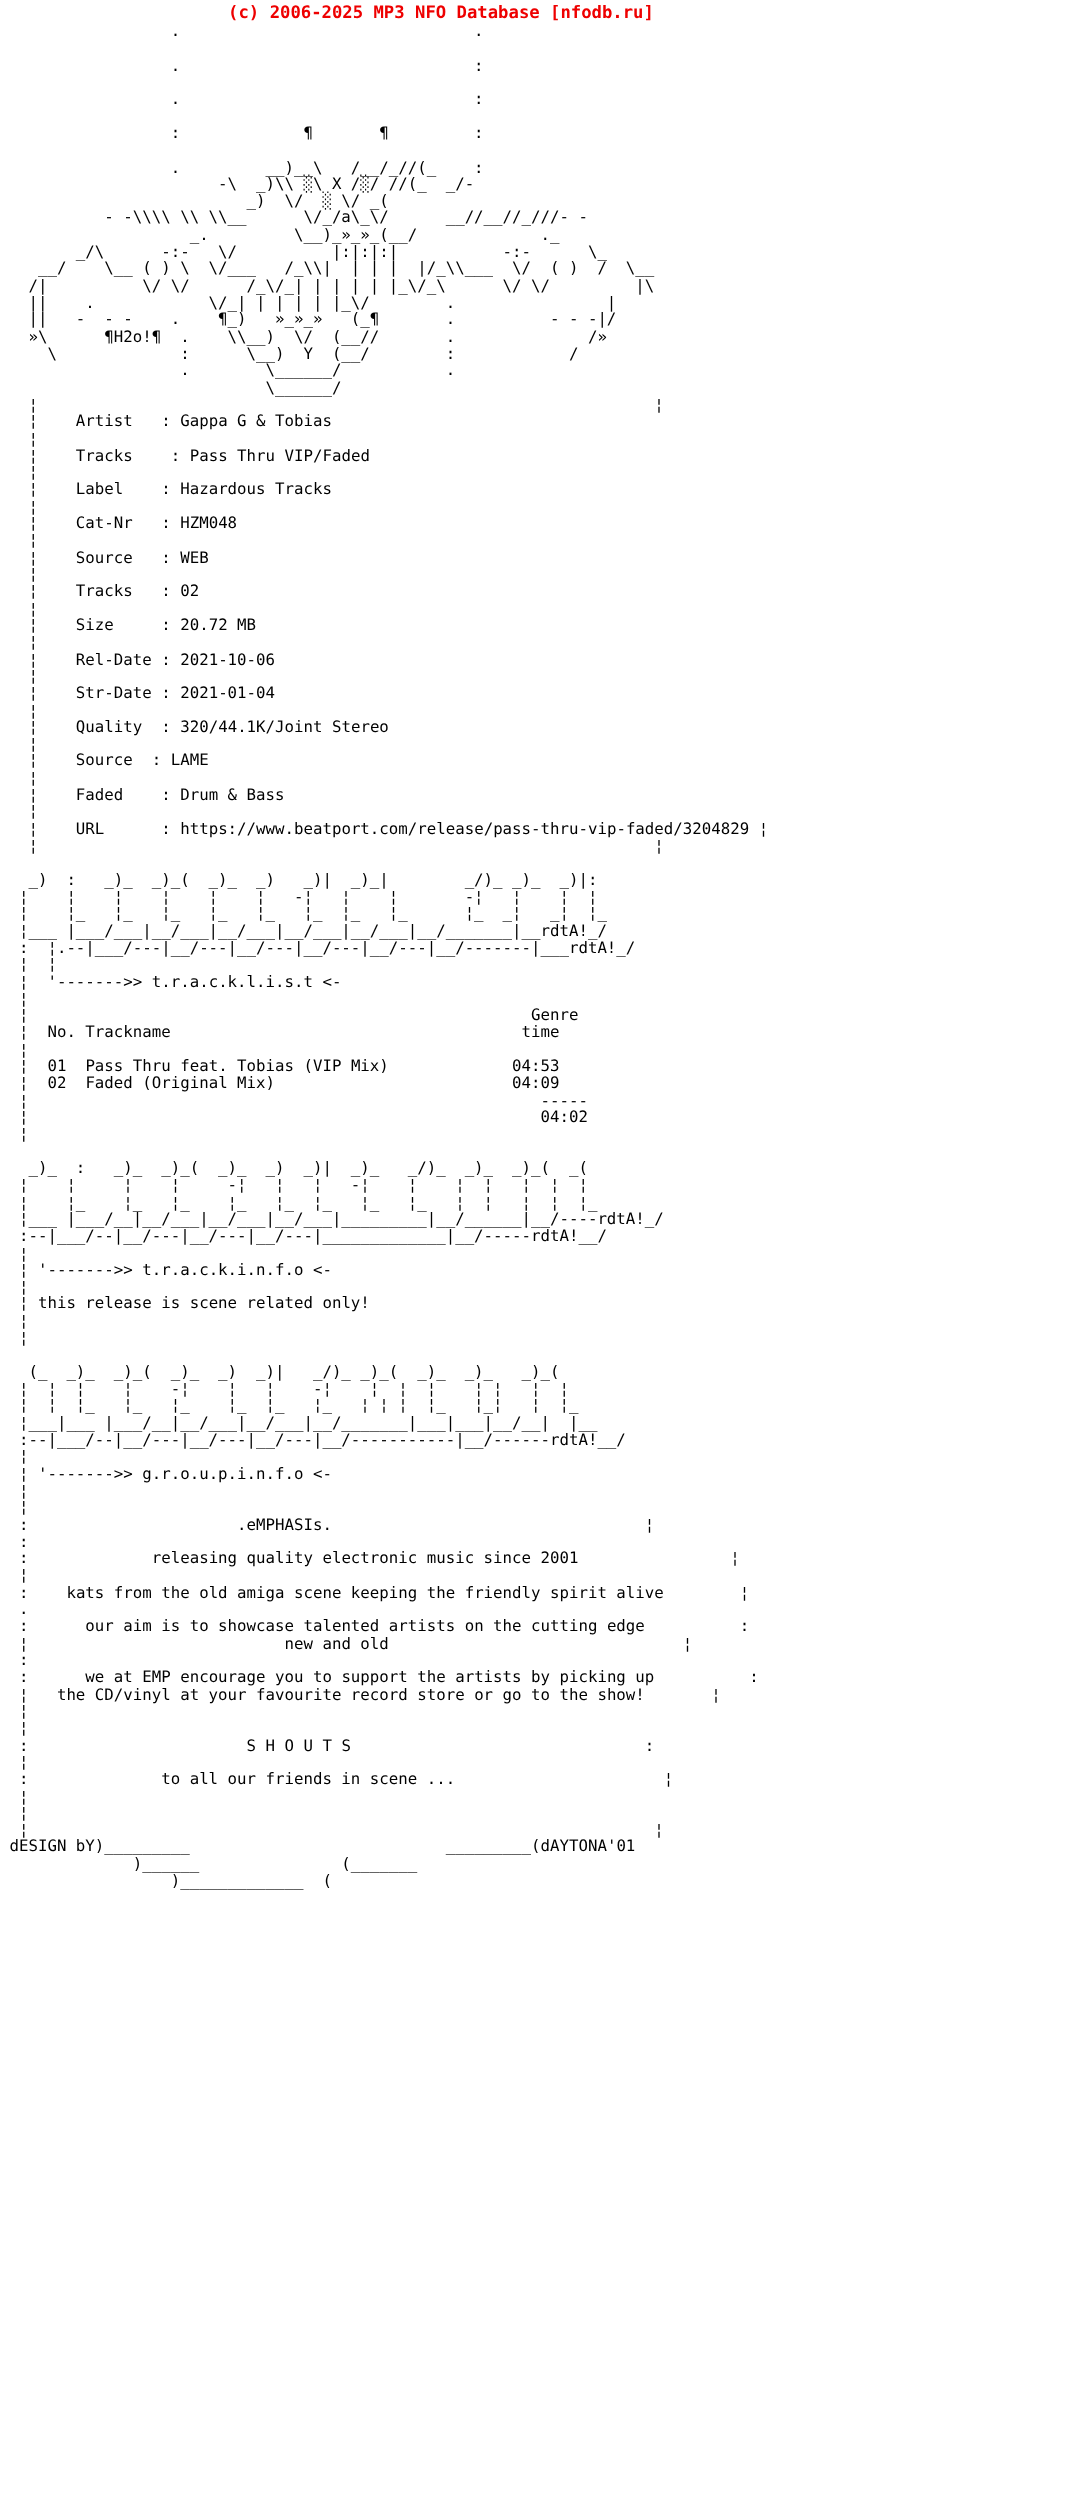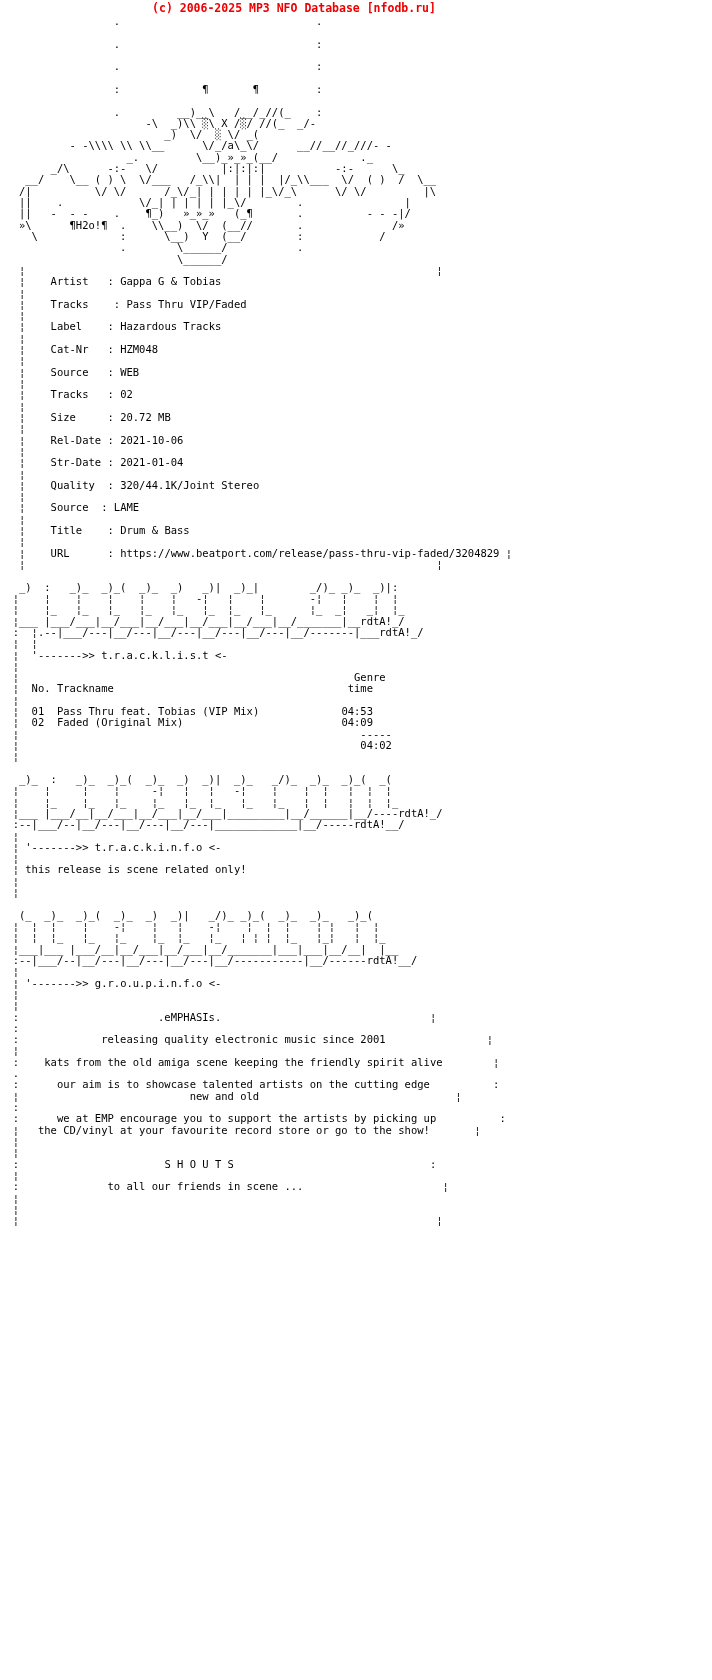--- a/index.html
+++ b/index.html
@@ -87,21 +87,21 @@
    ¦    <span>Size</span>     <span>:</span> <span>20.72 MB</span>
    ¦
    ¦    <span>Rel-Date</span> <span>:</span> <span>2021-10-06</span>
    ¦
    ¦    <span>Str-Date</span> <span>:</span> <span>2021-01-04</span>
    ¦
    ¦    <span>Quality</span>  <span>:</span> <span>320/44.1K/Joint Stereo</span>
    ¦
    ¦    <span>Source</span>  <span>:</span> <span>LAME</span>
    ¦
-   ¦    <span>Title</span>    <span>:</span> <span>Drum &amp; Bass</span>
+   ¦    <span>Faded</span>    <span>:</span> <span>Drum &amp; Bass</span>
    ¦
    ¦    <span>URL</span>      <span>:</span> <span>https://www.beatport.com/release/pass-thru-vip-faded/3204829</span> ¦
    ¦                                                                 ¦
 </span><span class="seg">
    _)  :   _)_  _)_(  _)_  _)   _)|  _)_|        _/)_ _)_  _)|:
   ¦    ¦    ¦    ¦    ¦    ¦   -¦   ¦    ¦       -¦   ¦    ¦  ¦
   ¦    ¦_   ¦_   ¦_   ¦_   ¦_   ¦_  ¦_   ¦_      ¦_  _¦   _¦  ¦_
   ¦___ |___/___|__/___|__/___|__/___|__/___|__/_______|__rdtA!_/
   :  ¦.--|___/---|__/---|__/---|__/---|__/---|__/-------|___rdtA!_/
   ¦  ¦
@@ -149,15 +149,18 @@
   :      <span>we at EMP encourage you to support the artists by picking up</span>          :
   ¦   <span>the CD/vinyl at your favourite record store or go to the show!</span>       ¦
   ¦
   ¦
   :                       <span>S H O U T S</span>                               :
   ¦
   :              <span>to all our friends in scene ...</span>                      ¦
   ¦
   ¦
   ¦                                                                  ¦
+</span><span class="seg"> <span>dESIGN bY)</span>_________                           _________<span>(dAYTONA'01</span>
+              )______               (_______
+                  )_____________  (
 </span></pre>
 
 </div>
 
 </body></html>

